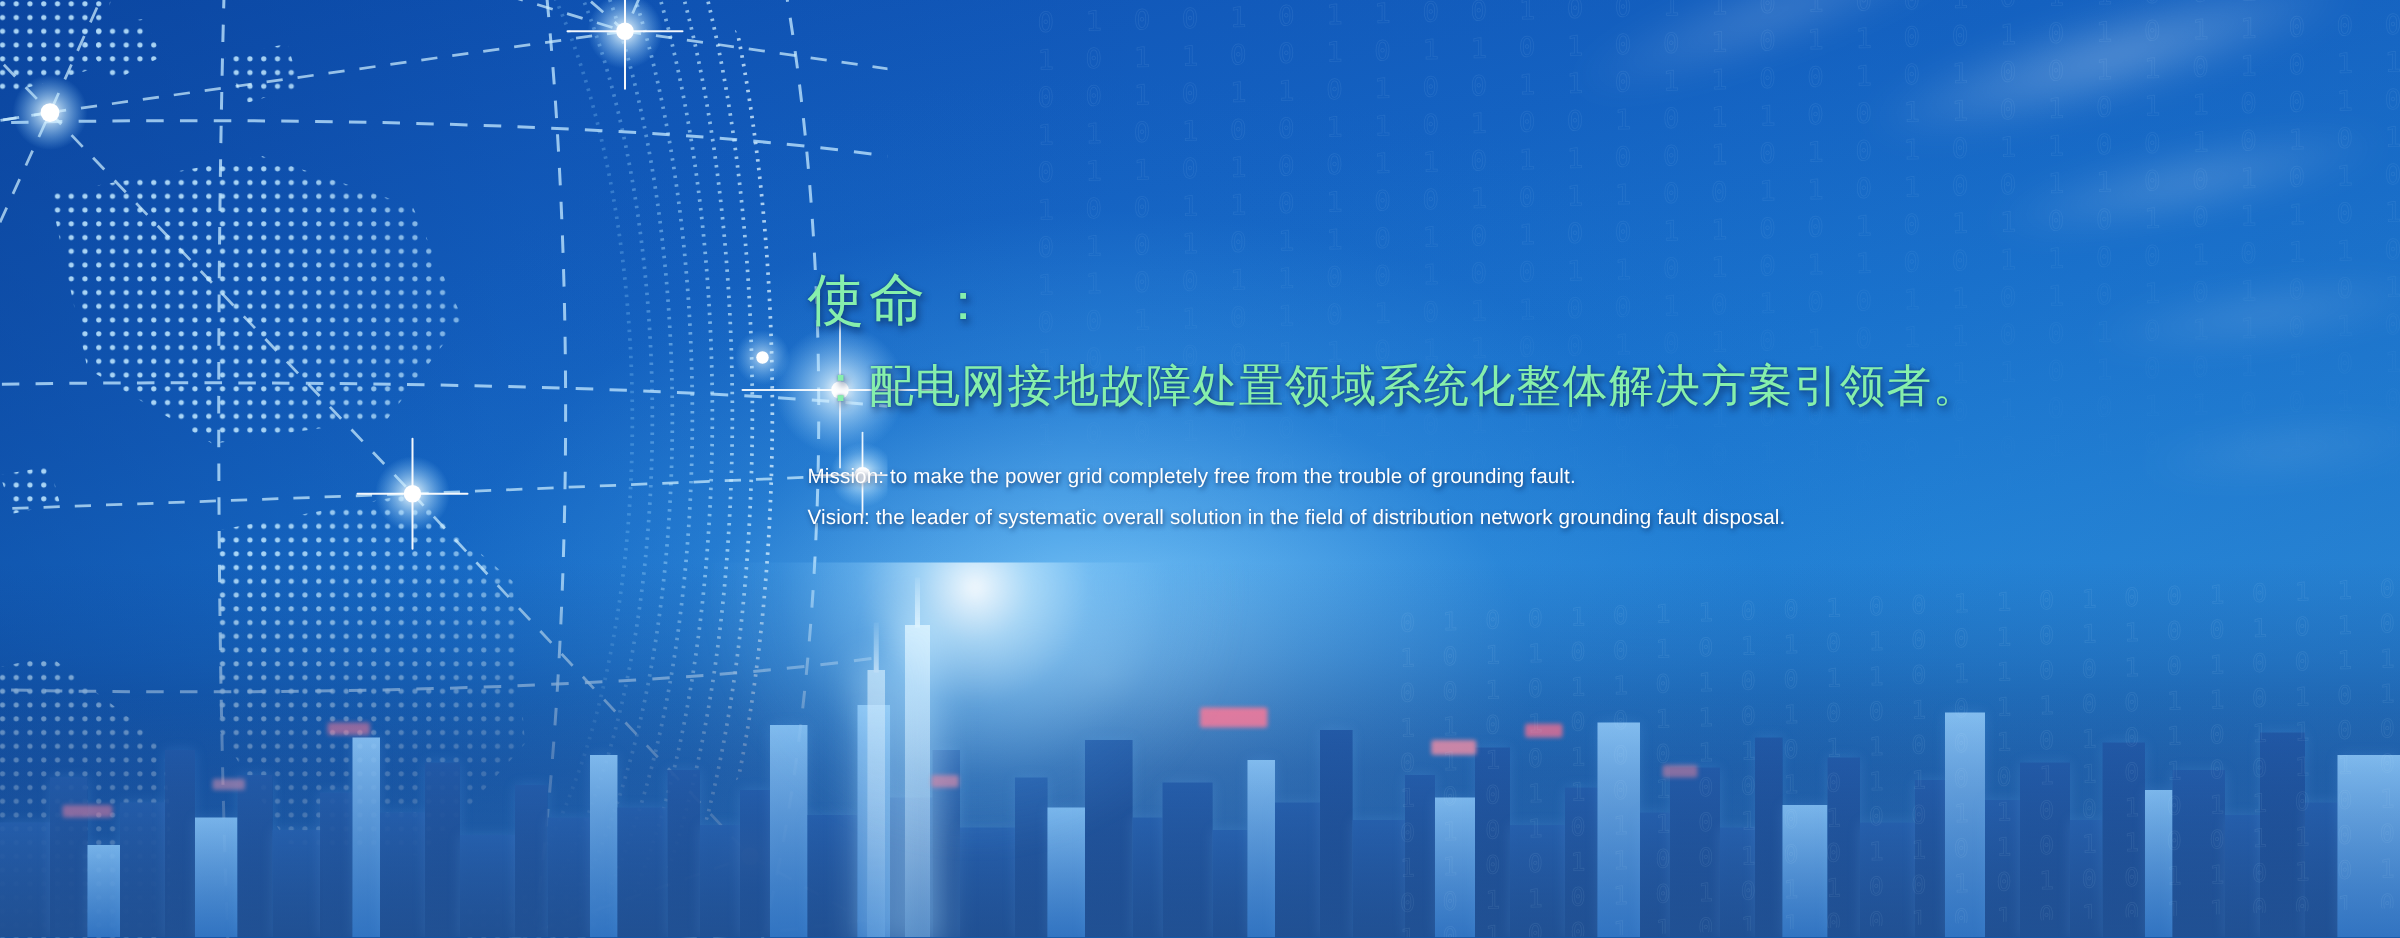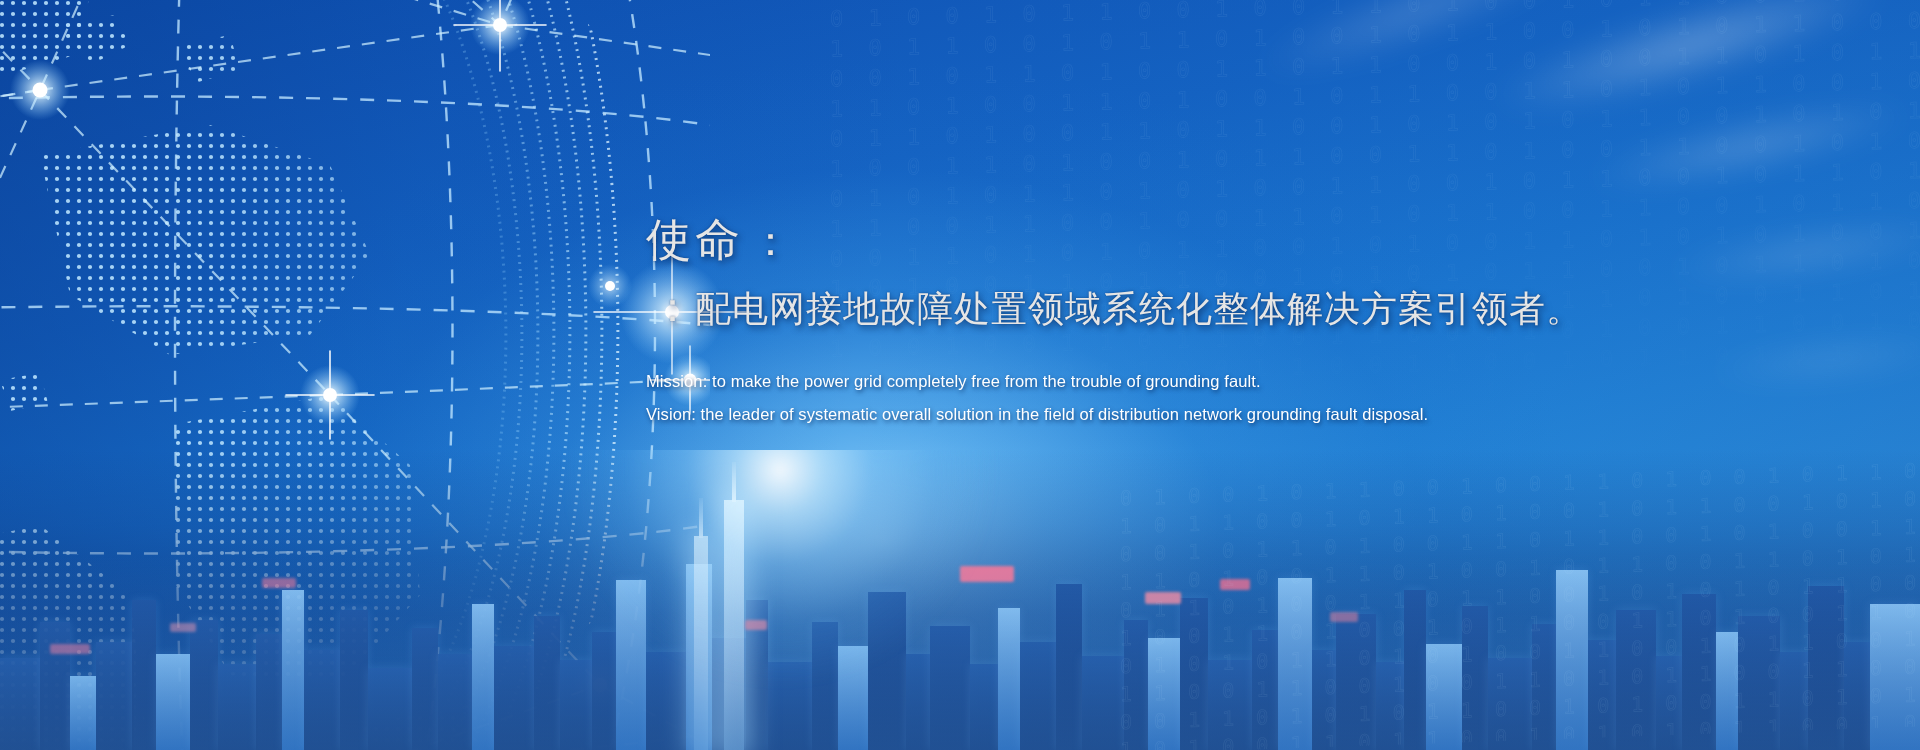--- a/index.html
+++ b/index.html
@@ -148,21 +148,21 @@
   }
 
   
   .text-block {
     position: absolute;
     left: 646px;
     top: 210px;
     width: 1230px;
   }
   .cn-line {
-    color: #e5e5e5;
+    color: #86efac;
     white-space: nowrap;
     text-shadow: 2px 3px 6px rgba(8,40,92,0.75), 0 0 2px rgba(10,50,110,0.6);
     margin-bottom: 10px;
     text-align: right;
   }
   .cn-head {
     font-size: 45px;
     font-weight: 400;
     letter-spacing: 4px;
   }

